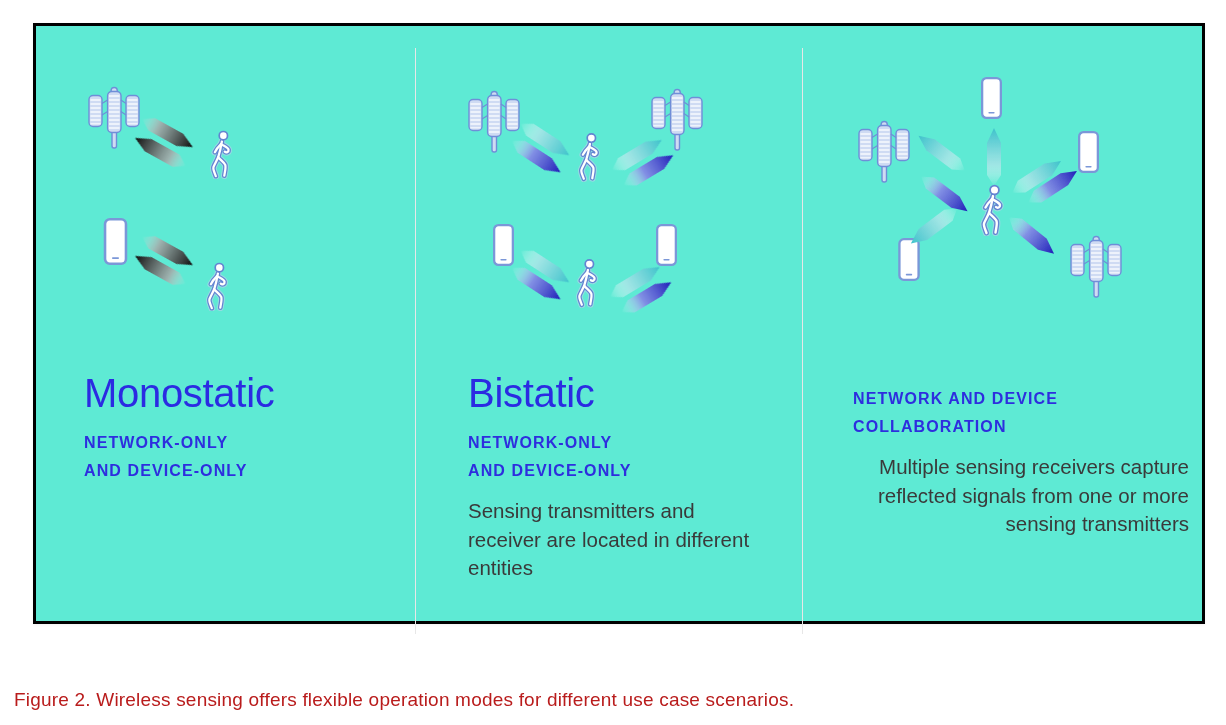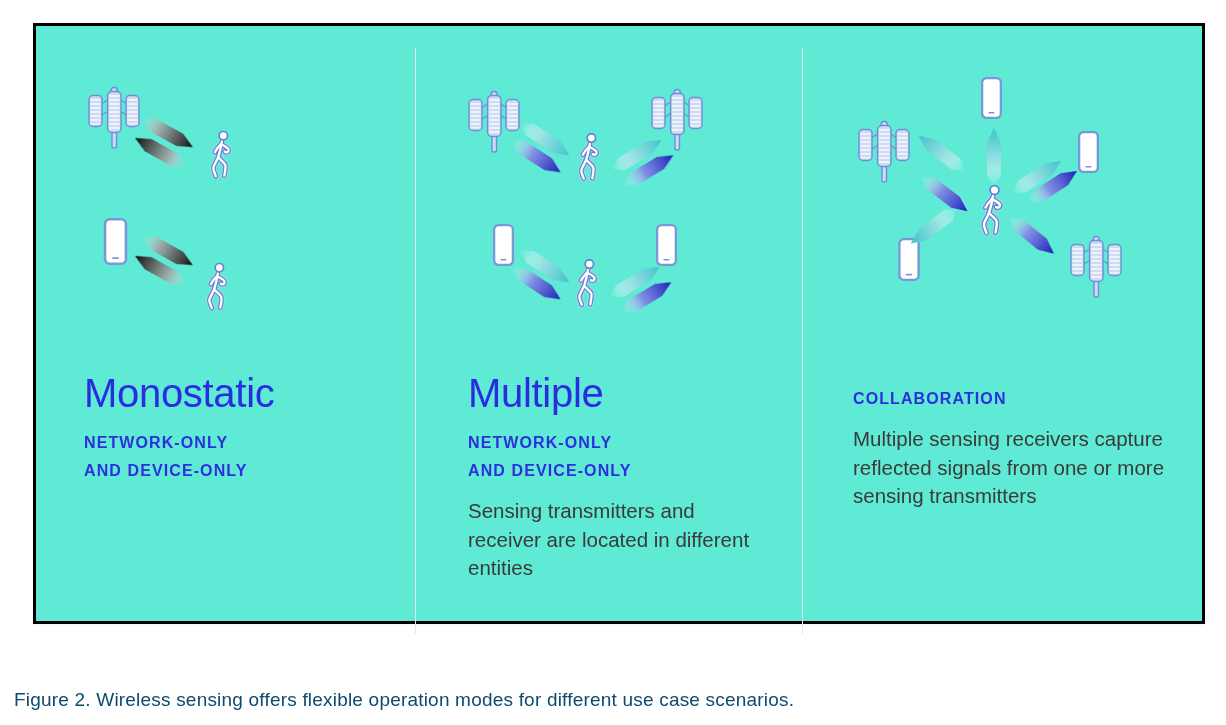--- a/index.html
+++ b/index.html
@@ -27,24 +27,24 @@
   .p3 .panel-text { left: 51px; }
 
   .panel-title { font-size: 40px; line-height: 44px; font-weight: 500;
     color: #2b2be2; letter-spacing: -0.3px; }
   .panel-subtitle { margin-top: 14px; font-size: 16px; line-height: 28px;
     font-weight: 700; letter-spacing: 1.1px; color: #2e2ede; }
   .panel-desc { margin-top: 12px; font-size: 20.5px; line-height: 28.5px;
     font-weight: 400; color: #3a3a3a; }
   .p1 .panel-desc { max-width: 292px; }
   .p2 .panel-desc { max-width: 292px; }
-  .p3 .panel-desc { max-width: 336px; }
+  .p3 .panel-desc { max-width: 336px; text-align: right; }
 
   .caption { position: absolute; left: 14px; top: 689px; font-size: 19px;
-    color: #0c4a6e; letter-spacing: 0.2px; }
+    color: #b91c1c; letter-spacing: 0.2px; }
 
   svg { display: block; }
 </style>
 </head>
 <body>
 
 <div class="stage">
 
   <svg width="0" height="0">
     <defs>
@@ -171,21 +171,21 @@
           <use href="#arr" transform="translate(2,19)" fill="url(#gBlue)"></use>
         </g>
         <use href="#person" x="155" y="232" width="34" height="50"></use>
         <g transform="translate(191,264) rotate(-31)" filter="url(#soft)">
           <use href="#arr" fill="url(#gTeal)"></use>
           <use href="#arr" transform="translate(2,19)" fill="url(#gBlue)"></use>
         </g>
       </svg>
 
       <div class="panel-text">
-        <div class="panel-title">Multiple</div>
+        <div class="panel-title">Bistatic</div>
         <div class="panel-subtitle">
           <div>NETWORK-ONLY</div>
           <div>AND DEVICE-ONLY</div>
         </div>
         <div class="panel-desc">Sensing transmitters and receiver are located in different entities</div>
       </div>
     </div>
 
     <div class="panel p3">
       <svg class="illustration" width="406" height="340" viewBox="0 0 406 340">
@@ -215,20 +215,21 @@
           <g transform="translate(212,185) rotate(39)">
             <use href="#arr" fill="url(#gBlue)"></use>
           </g>
         </g>
 
         <use href="#person" x="172" y="158" width="36" height="52"></use>
       </svg>
 
       <div class="panel-text">
         <div class="panel-subtitle">
+          <div>NETWORK AND DEVICE</div>
           <div>COLLABORATION</div>
         </div>
         <div class="panel-desc">Multiple sensing receivers capture reflected signals from one or more sensing transmitters</div>
       </div>
     </div>
   </div>
 
   <div class="caption">Figure 2. Wireless sensing offers flexible operation modes for different use case scenarios.</div>
 </div>
 

